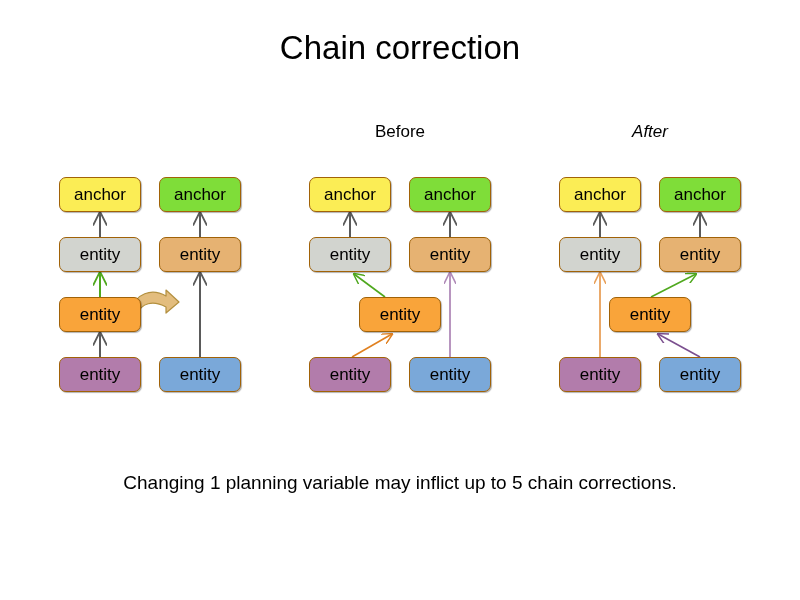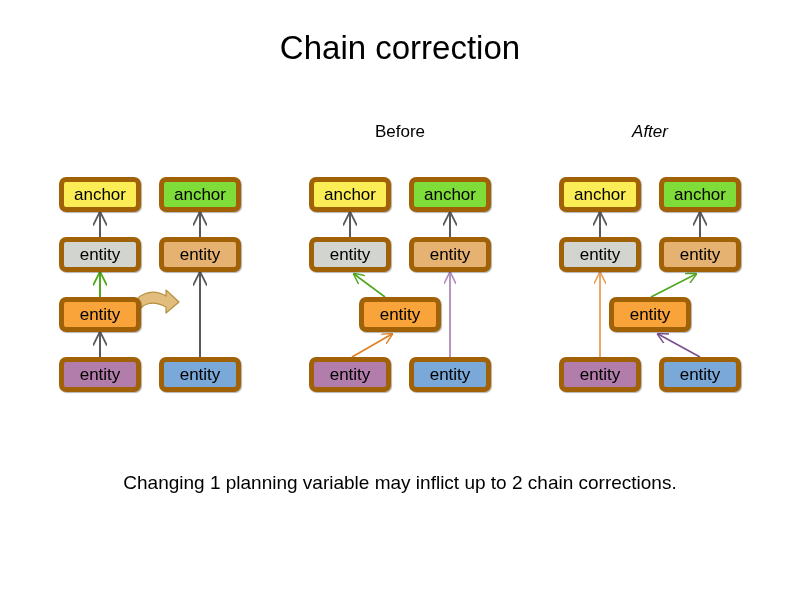--- a/index.html
+++ b/index.html
@@ -58,21 +58,21 @@
     color: #000000;
     line-height: 26px;
   }
 
   
   .node {
     position: absolute;
     width: 82px;
     height: 35px;
     box-sizing: border-box;
-    border: 5px solid #a16207;
+    border: 1px solid #a16207;
     border-radius: 7px;
     display: flex;
     align-items: center;
     justify-content: center;
     font-size: 17px;
     line-height: 18px;
     color: #000000;
     box-shadow: 1px 1px 1px rgba(0,0,0,0.30);
   }
 
@@ -217,15 +217,15 @@
   <div class="node c-orange" style="left:609px; top:297px;">
     <span>entity</span>
   </div>
   <div class="node c-purple" style="left:559px; top:357px;">
     <span>entity</span>
   </div>
   <div class="node c-blue" style="left:659px; top:357px;">
     <span>entity</span>
   </div>
 
-  <div class="foot-caption">Changing 1 planning variable may inflict up to 2 chain corrections.</div>
+  <div class="foot-caption">Changing 1 planning variable may inflict up to 5 chain corrections.</div>
 
 </div>
 
 </body></html>

